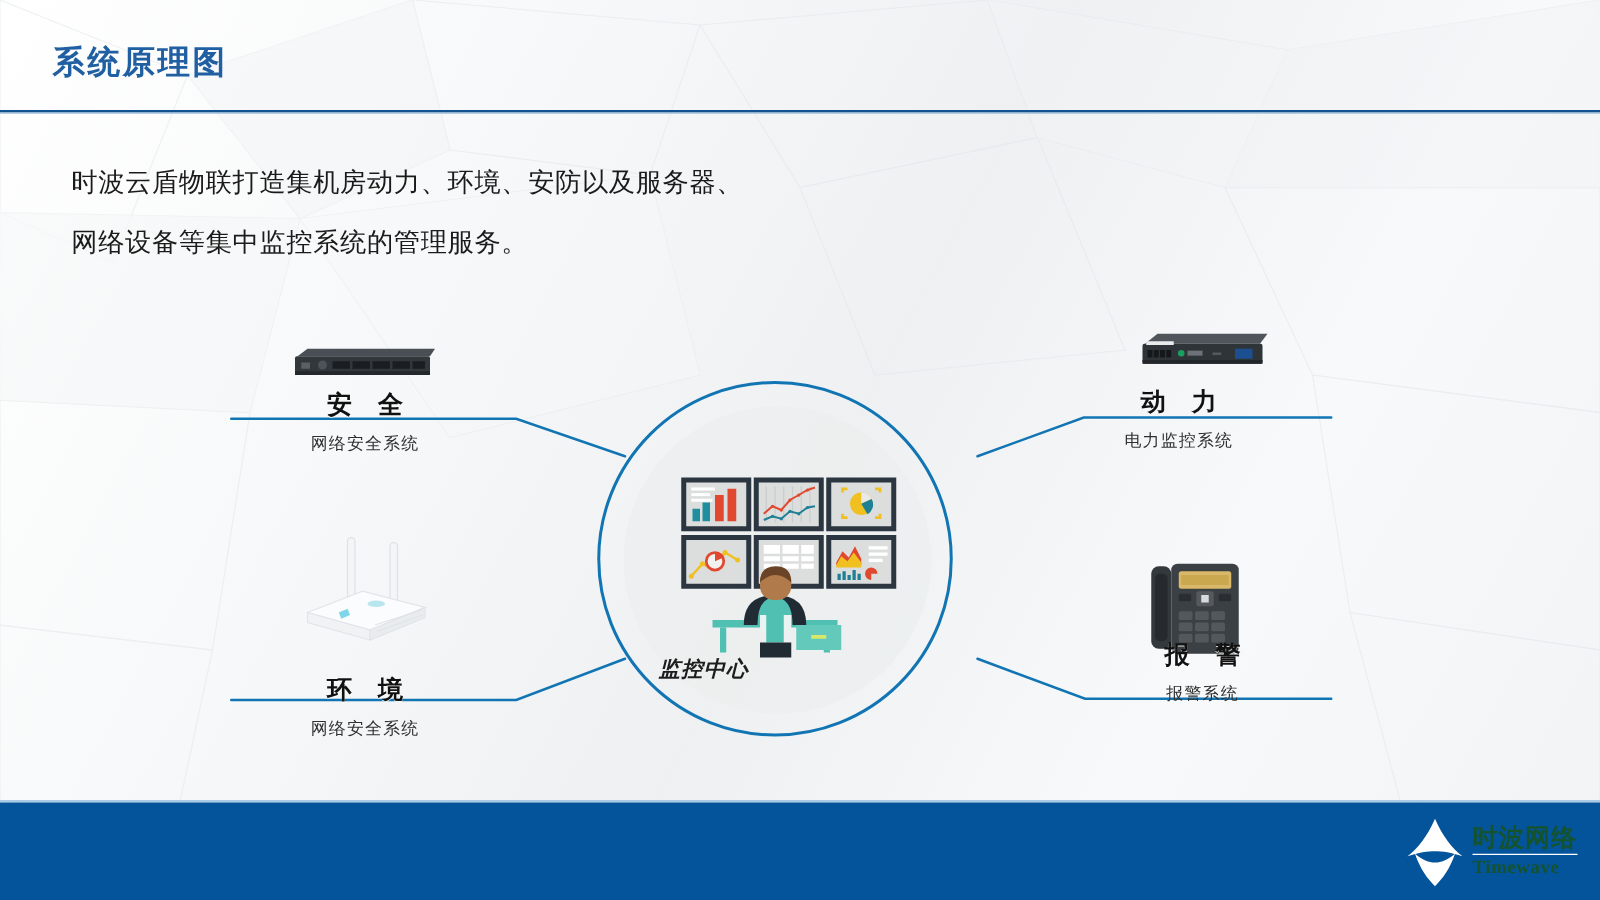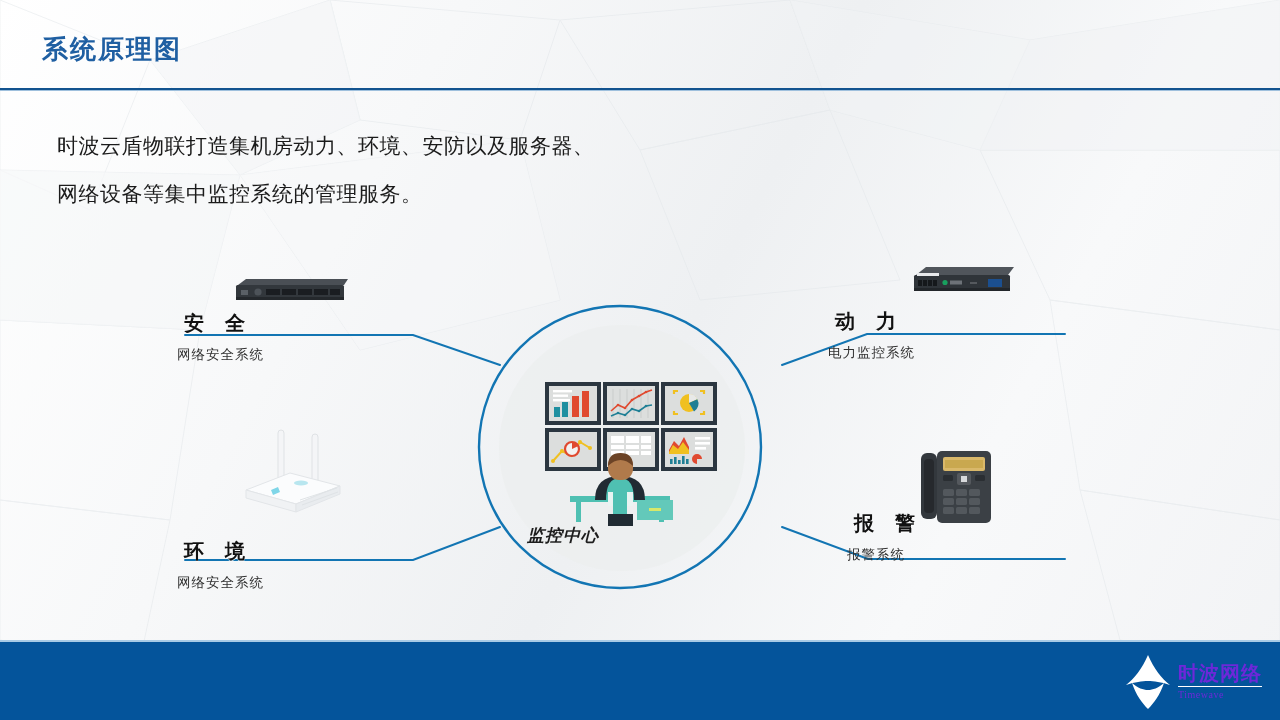--- a/index.html
+++ b/index.html
@@ -33,21 +33,21 @@
     color:#1b1b1b;font-size:21px;font-weight:normal;line-height:48px;
     letter-spacing:.5px;
     font-family:"DejaVu Sans","Liberation Sans",sans-serif;
   }
   .body-text div{white-space:nowrap;}
 
   
   #diagram{position:absolute;left:0;top:230px;width:1280px;height:400px;}
 
   
-  .node{position:absolute;width:230px;}
+  .node{position:absolute;width:230px;text-align:center;}
   .node .title-cn{
     font-size:20px;font-weight:bold;color:#111;letter-spacing:7px;
     text-indent:7px;
     font-family:"DejaVu Sans","Liberation Sans",sans-serif;
     text-shadow:0 1px 0 rgba(255,255,255,.8);
   }
   .node .sub-cn{
     margin-top:9px;font-size:13.5px;color:#303030;letter-spacing:1px;
     font-family:"DejaVu Sans","Liberation Sans",sans-serif;
   }
@@ -69,25 +69,25 @@
     position:absolute;left:527px;top:524px;width:185px;text-align:left;
     font-size:17px;font-weight:bold;font-style:italic;color:#1d1d1d;
     letter-spacing:1px;
     font-family:"DejaVu Sans","Liberation Sans",sans-serif;
   }
 
   
   .footer{position:absolute;left:0;top:642px;width:1280px;height:78px;background:#04549b;}
   .footer-top{position:absolute;left:0;top:640px;width:1280px;height:2px;background:#a9cbe6;}
   .logo{position:absolute;right:18px;top:651px;display:flex;align-items:center;}
-  .logo-text{margin-left:4px;color:#6d28d9;line-height:1;}
+  .logo-text{margin-left:4px;color:#14532d;line-height:1;}
   .logo-cn{font-size:20px;font-weight:bold;letter-spacing:1px;
     font-family:"DejaVu Sans","Liberation Sans",sans-serif;}
   .logo-div{height:1px;background:#fff;margin:3px 0 3px 0;}
-  .logo-en{font-size:10px;font-weight:normal;letter-spacing:.5px;
+  .logo-en{font-size:15px;font-weight:bold;letter-spacing:.5px;
     font-family:"Liberation Serif","DejaVu Serif",serif;}
 </style>
 </head>
 <body>
 
 <div id="slide">
 
   <div class="bg-base"></div>
   <svg class="bg-poly" viewBox="0 0 1280 720" preserveAspectRatio="none">
     <g fill="none" stroke="#e3e7ea" stroke-width="1">

